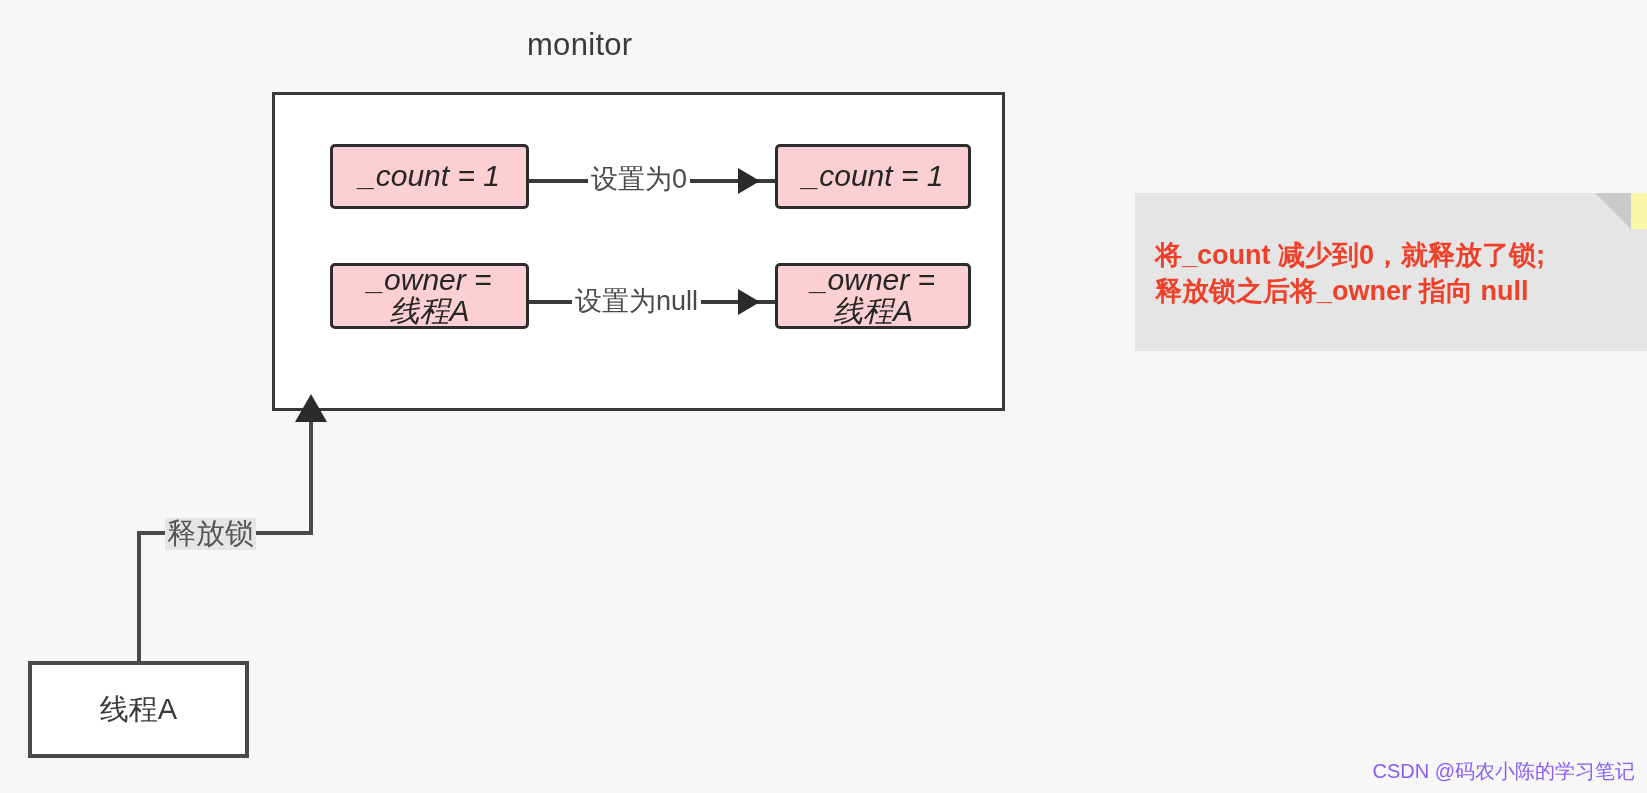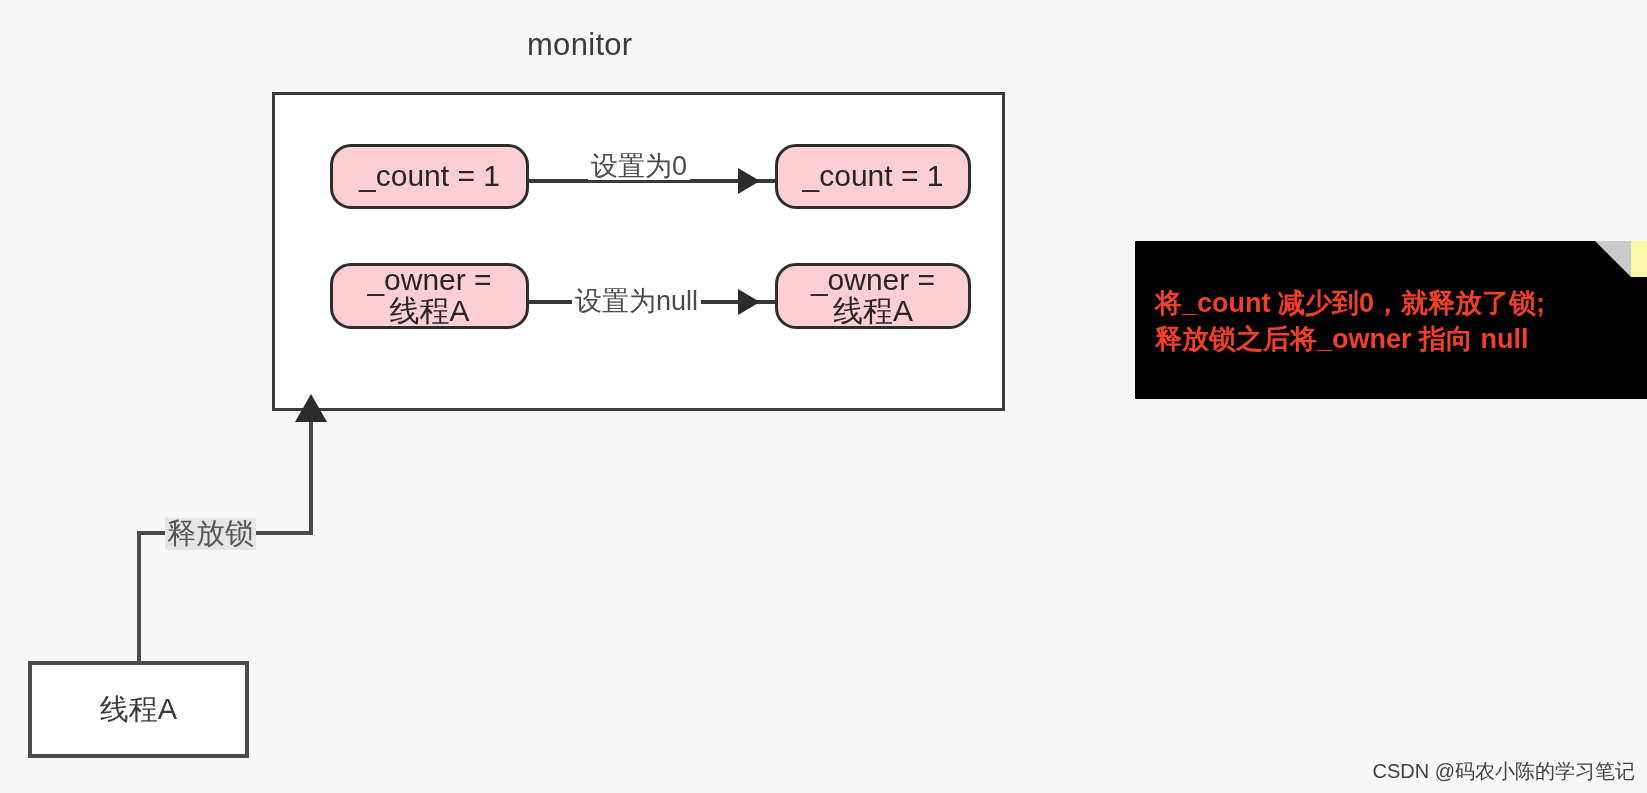--- a/index.html
+++ b/index.html
@@ -40,31 +40,32 @@
     background: #ffffff;
     border: 3px solid #3a3a3a;
     box-sizing: border-box;
   }
 
   
   .field-box {
     position: absolute;
     background: #fbcfd3;
     border: 3.5px solid #2d2d2d;
-    border-radius: 21px;
+    border-radius: 5px;
     box-sizing: border-box;
     display: flex;
     flex-direction: column;
     align-items: center;
     justify-content: center;
     color: #262626;
     font-size: 30px;
     line-height: 1.02;
     text-align: center;
     white-space: pre-line;
+    font-style: italic;
   }
 
   #box-count-left  { left: 330px; top: 144px; width: 199px; height: 65px; }
   #box-count-right { left: 775px; top: 144px; width: 196px; height: 65px; }
   #box-owner-left  { left: 330px; top: 263px; width: 199px; height: 66px; }
   #box-owner-right { left: 775px; top: 263px; width: 196px; height: 66px; }
 
   
   .conn-line {
     position: absolute;
@@ -84,21 +85,21 @@
     color: #4a4a4a;
     background: #ffffff;
     padding: 0 3px;
     white-space: nowrap;
     line-height: 1;
   }
 
   
   #count-line   { left: 529px; top: 179px; width: 246px; }
   #count-head   { left: 738px; top: 168px; }
-  #count-label  { left: 588px; top: 153px; text-align: center; }
+  #count-label  { left: 588px; top: 166px; text-align: center; }
 
   
   #owner-line   { left: 529px; top: 300px; width: 246px; }
   #owner-head   { left: 738px; top: 289px; }
   #owner-label  { left: 572px; top: 288px; }
 
   
   .thread-box {
     position: absolute;
     left: 28px;
@@ -147,22 +148,21 @@
     line-height: 1.1;
   }
 
   
   .sticky-note {
     position: absolute;
     left: 1135px;
     top: 193px;
     width: 512px;
     height: 158px;
-    background: #000000;
-    margin-top: 48px;
+    background: #e5e5e5;
   }
   .sticky-fold {
     position: absolute;
     right: 16px;
     top: 0;
     width: 0; height: 0;
     border-left: 36px solid transparent;
     border-top: 36px solid #c9cacb;
   }
   .sticky-fold-mask {
@@ -184,21 +184,21 @@
     line-height: 1.32;
     white-space: pre-line;
   }
 
   
   .watermark {
     position: absolute;
     right: 12px;
     bottom: 8px;
     font-size: 20px;
-    color: #404040;
+    color: #8b5cf6;
     white-space: nowrap;
   }
 </style>
 </head>
 <body>
 
 <div id="canvas">
 
   <div class="monitor-title">monitor</div>
 

